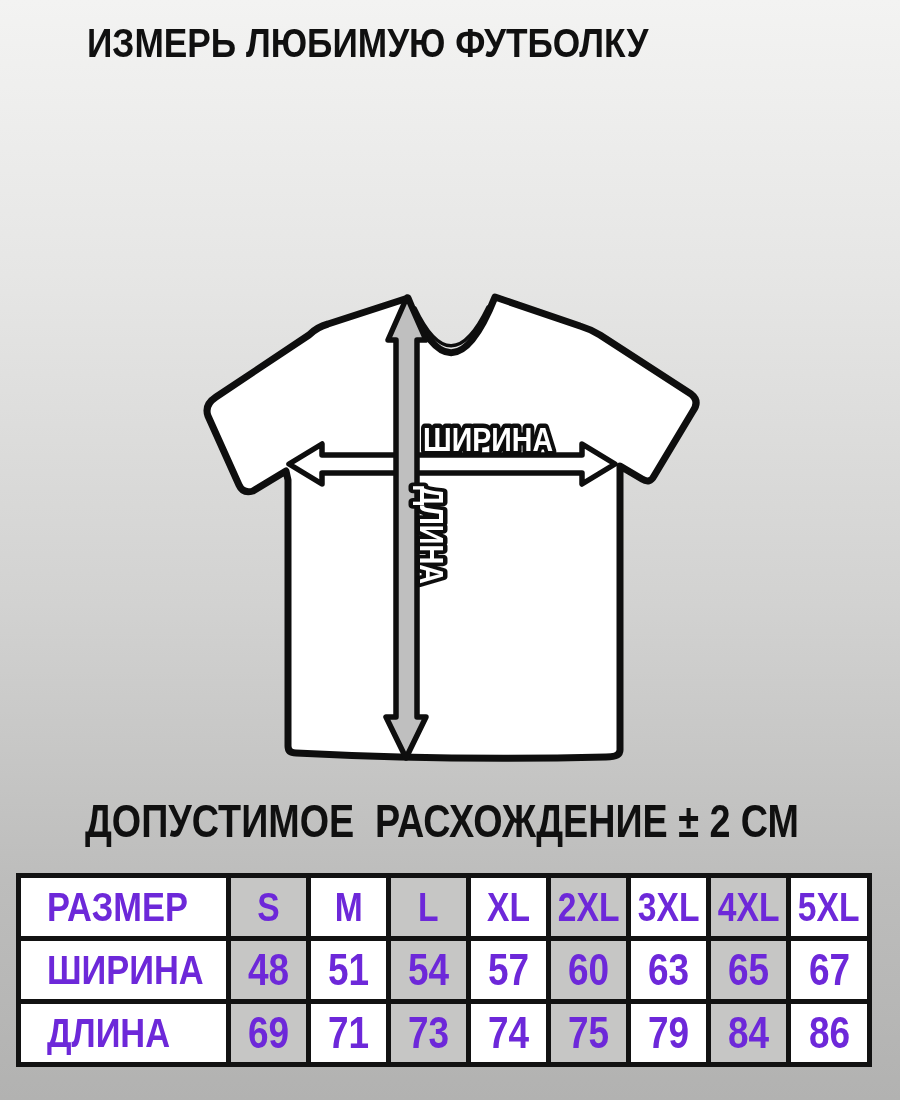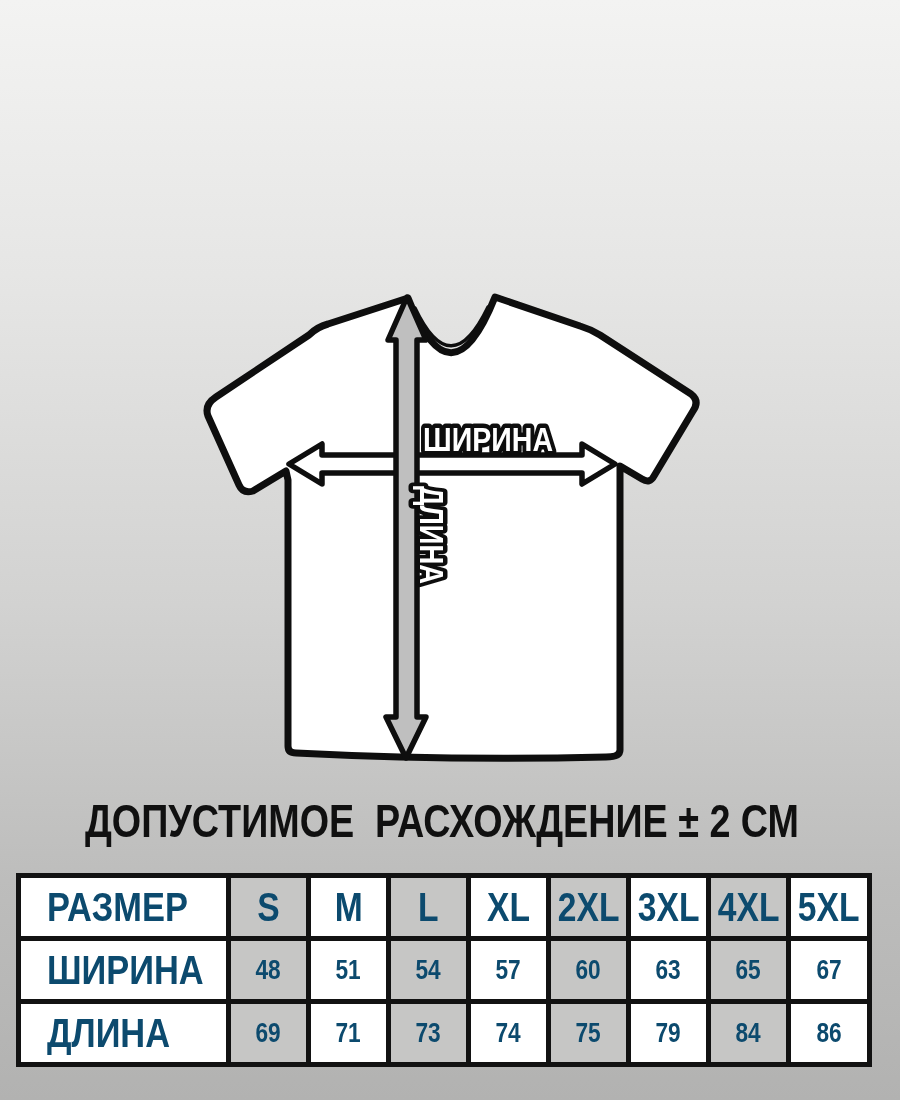--- a/index.html
+++ b/index.html
@@ -29,41 +29,42 @@
     font-size:46px;line-height:52px;font-weight:bold;
   }
 
   table.size-table{
     position:absolute;left:16px;top:873px;
     width:852px;border-collapse:collapse;table-layout:fixed;
   }
   .size-table td{
     border:5px solid #121212;
     height:58px;vertical-align:middle;text-align:center;
-    font-weight:bold;color:#0c4a6e;padding:0;overflow:hidden;
+    font-weight:bold;color:#6d28d9;padding:0;overflow:hidden;
   }
   .size-table td.lbl{text-align:left;padding-left:26px;font-size:40px;}
   .size-table td.hdr{font-size:40px;}
-  .size-table td.num{font-size:27px;}
+  .size-table td.num{font-size:44px;}
   .w{background:#ffffff;}
   .g{background:#c6c6c5;}
 
   svg text.outlined{
     font-family:"Liberation Sans","DejaVu Sans",sans-serif;
     font-weight:bold;
     fill:#ffffff;stroke:#0d0d0d;stroke-width:9;
     paint-order:stroke;stroke-linejoin:round;stroke-linecap:round;
   }
 </style>
 </head>
 <body>
 
 <div class="page">
 
   <div class="intro">
+    <div class="line"><span class="cx">ИЗМЕРЬ ЛЮБИМУЮ ФУТБОЛКУ</span></div>
   </div>
 
   <svg class="shirt-diagram" viewBox="0 0 540 500" xmlns="http://www.w3.org/2000/svg">
 
     <path d="M 228 18
          L 148 44 Q 137 47 129 55
          L 36 117 Q 24 125 28 136
          L 59 205 Q 63 214 73 211
          L 106 191 L 108 200
          L 108 466 Q 108 473 116 473

